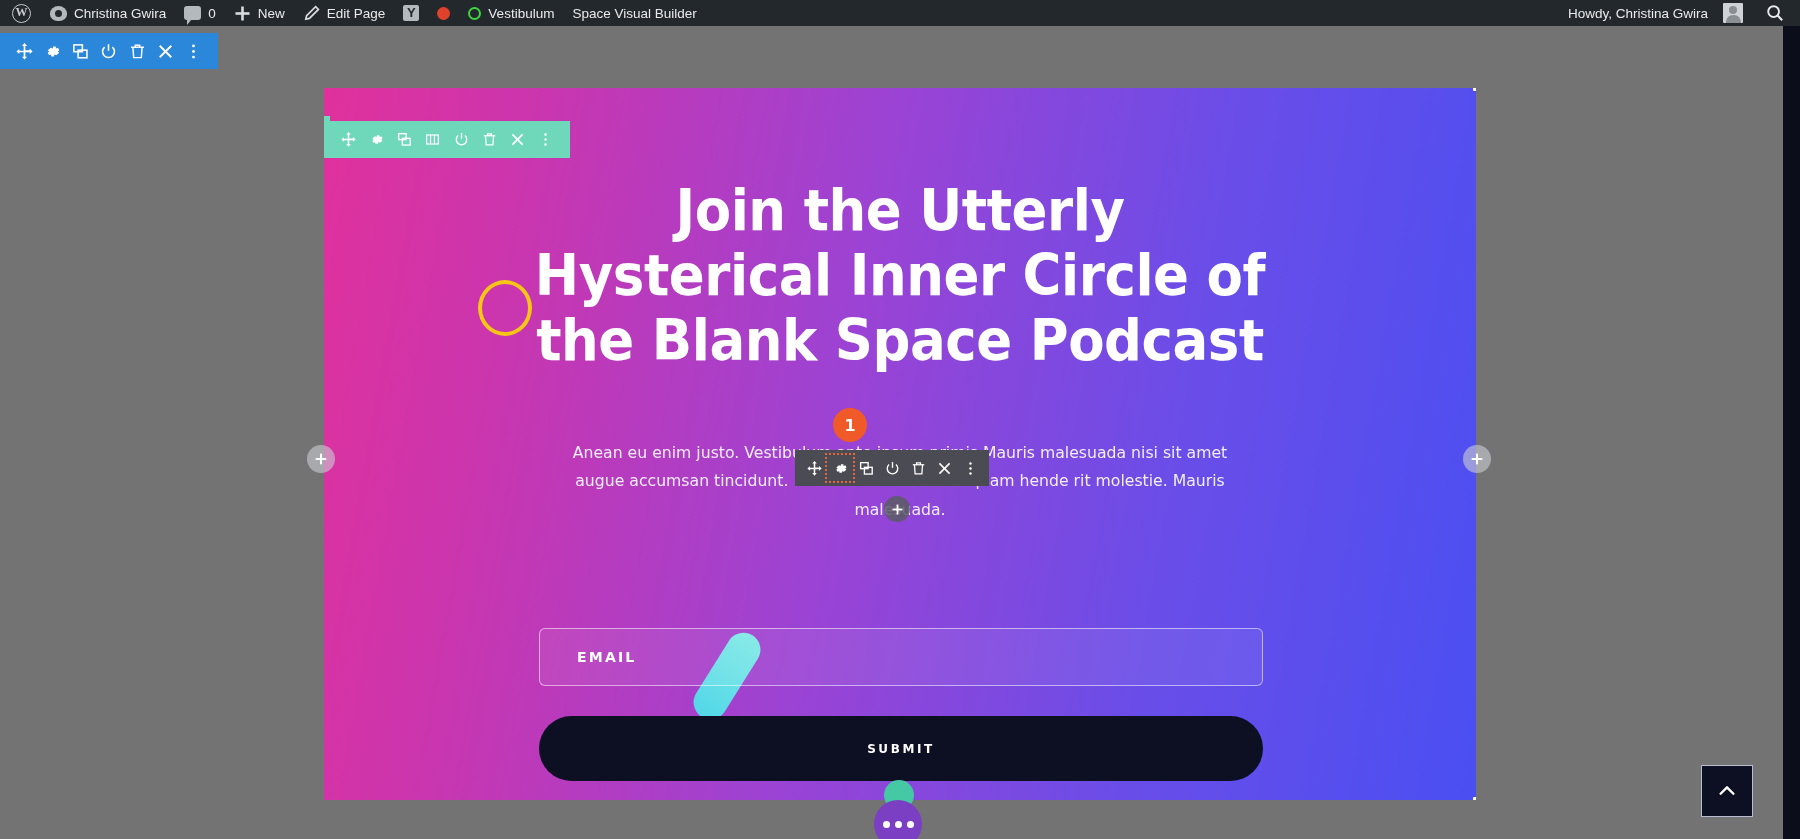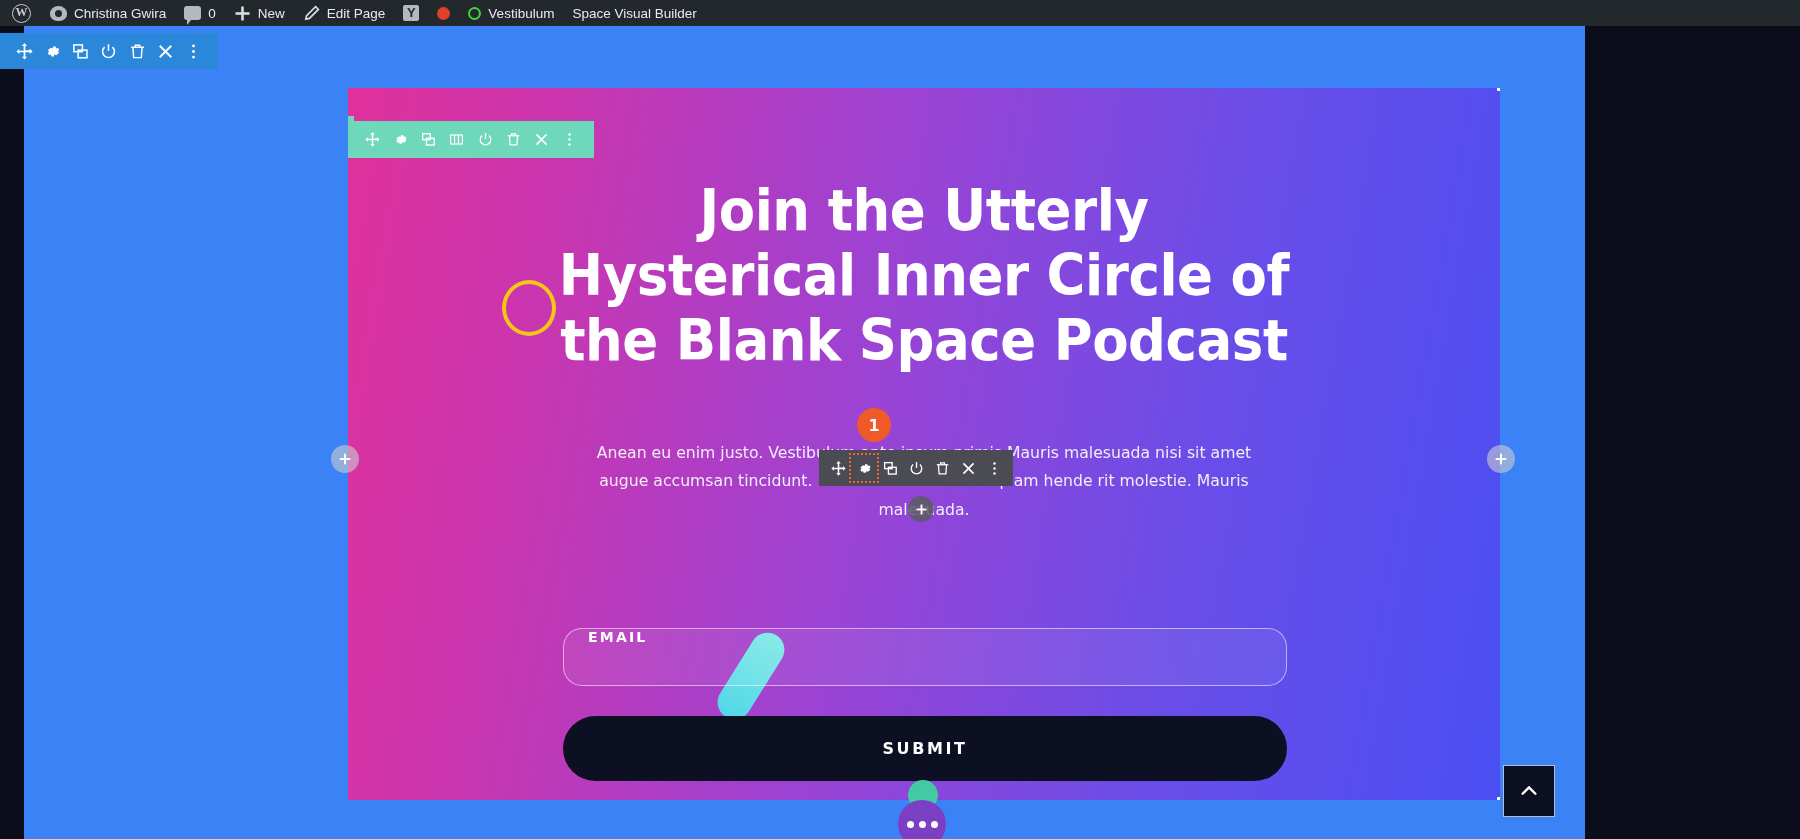--- a/index.html
+++ b/index.html
@@ -172,25 +172,24 @@
     align-items: center;
     justify-content: center;
     width: 22px; height: 22px;
     cursor: pointer;
   }
 
   
   #canvas {
     position: absolute;
     top: 26px; left: 0;
-    width: 1561px;
+    width: 1783px;
     height: 813px;
-    background: #3b82f6;
+    background: #737373;
     overflow: hidden;
-    margin-left: 24px;
   }
 
   #hero-section {
     position: absolute;
     left: 324px;
     top: 62px;
     width: 1152px;
     height: 712px;
     background: linear-gradient(100deg, #e0319c 0%, #cc35ad 16%, #9b43d4 45%, #6a4de8 72%, #4a4ff2 100%);
     overflow: hidden;
@@ -251,44 +250,44 @@
     line-height: 1.72;
     color: #f3eefb;
     font-weight: 400;
     transform: scaleX(0.95);
   }
 
   #email-field {
     position: absolute;
     left: 215px; top: 540px;
     width: 724px; height: 58px;
-    border-radius: 19px;
+    border-radius: 6px;
     border: 1.5px solid rgba(255,255,255,.55);
     background: rgba(255,255,255,.07);
     display: flex;
-    align-items: flex-start;
-    padding-left: 24px;
+    align-items: center;
+    padding-left: 37px;
   }
   #email-placeholder {
     color: #fff;
     font-size: 14px;
     font-weight: 700;
     letter-spacing: 2.2px;
     font-family: "DejaVu Sans", sans-serif;
   }
 
   #submit-button {
     position: absolute;
     left: 215px; top: 628px;
     width: 724px; height: 65px;
     border-radius: 34px;
     background: #0d1022;
     border: none;
     color: #fff;
-    font-size: 16px;
+    font-size: 12px;
     font-weight: 700;
     letter-spacing: 2.6px;
     font-family: "DejaVu Sans", sans-serif;
     cursor: pointer;
   }
 
   
   #row-toolbar {
     position: absolute;
     left: 324px; top: 95px;
@@ -462,20 +461,32 @@
     <span class="green-ring"></span>
     <span>Vestibulum</span>
   </div>
 
   <div class="ab-item">
     <span>Space Visual Builder</span>
   </div>
 
   <div class="ab-spacer"></div>
 
+  <div class="ab-right">
+    <div class="ab-item">
+      <span>Howdy, Christina Gwira</span>
+      <span class="avatar-box"></span>
+    </div>
+    <div class="search-icon-wrap">
+      <svg width="18" height="18" viewBox="0 0 18 18">
+        <circle cx="7.6" cy="7.6" r="5.4" fill="none" stroke="#e8eaed" stroke-width="1.9"></circle>
+        <line x1="11.6" y1="11.6" x2="16.2" y2="16.2" stroke="#e8eaed" stroke-width="2.1"></line>
+      </svg>
+    </div>
+  </div>
 </div>
 
 <div id="section-toolbar-tl">
   <span class="tbi">
     <svg width="17" height="17" viewBox="0 0 20 20" fill="currentColor">
       <path d="M10 0l3 3.4h-2v5.1h5.1v-2L19.5 10 16.1 13v-2H11v5.1h2L10 19.5 7 16.1h2V11H3.9v2L.5 10 3.9 7v2H9V3.4H7z"></path>
     </svg>
   </span>
   <span class="tbi">
     <svg width="17" height="17" viewBox="0 0 20 20" fill="currentColor">

